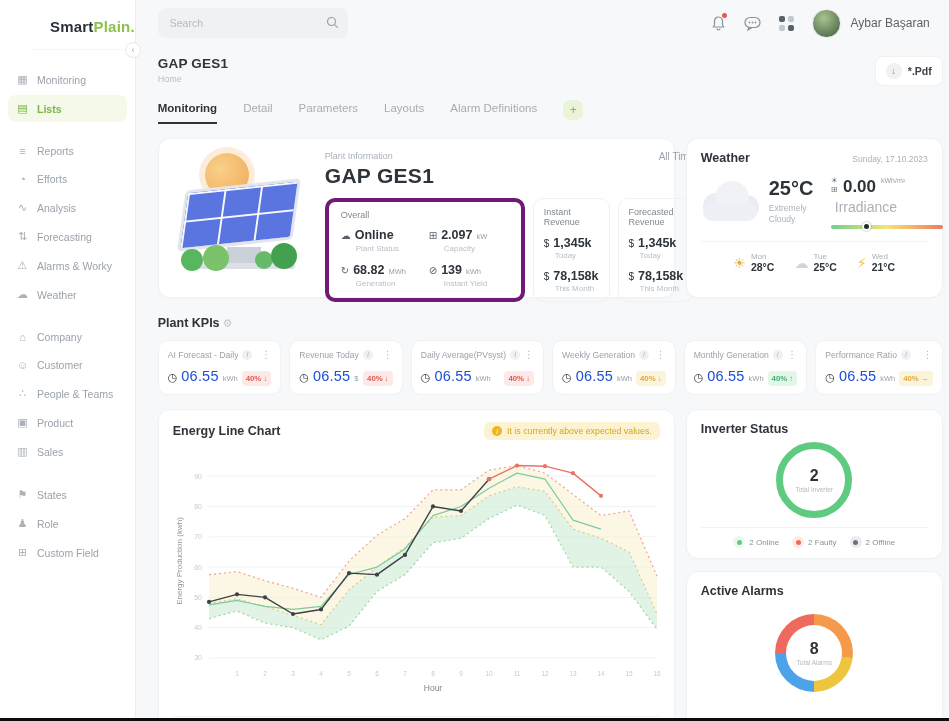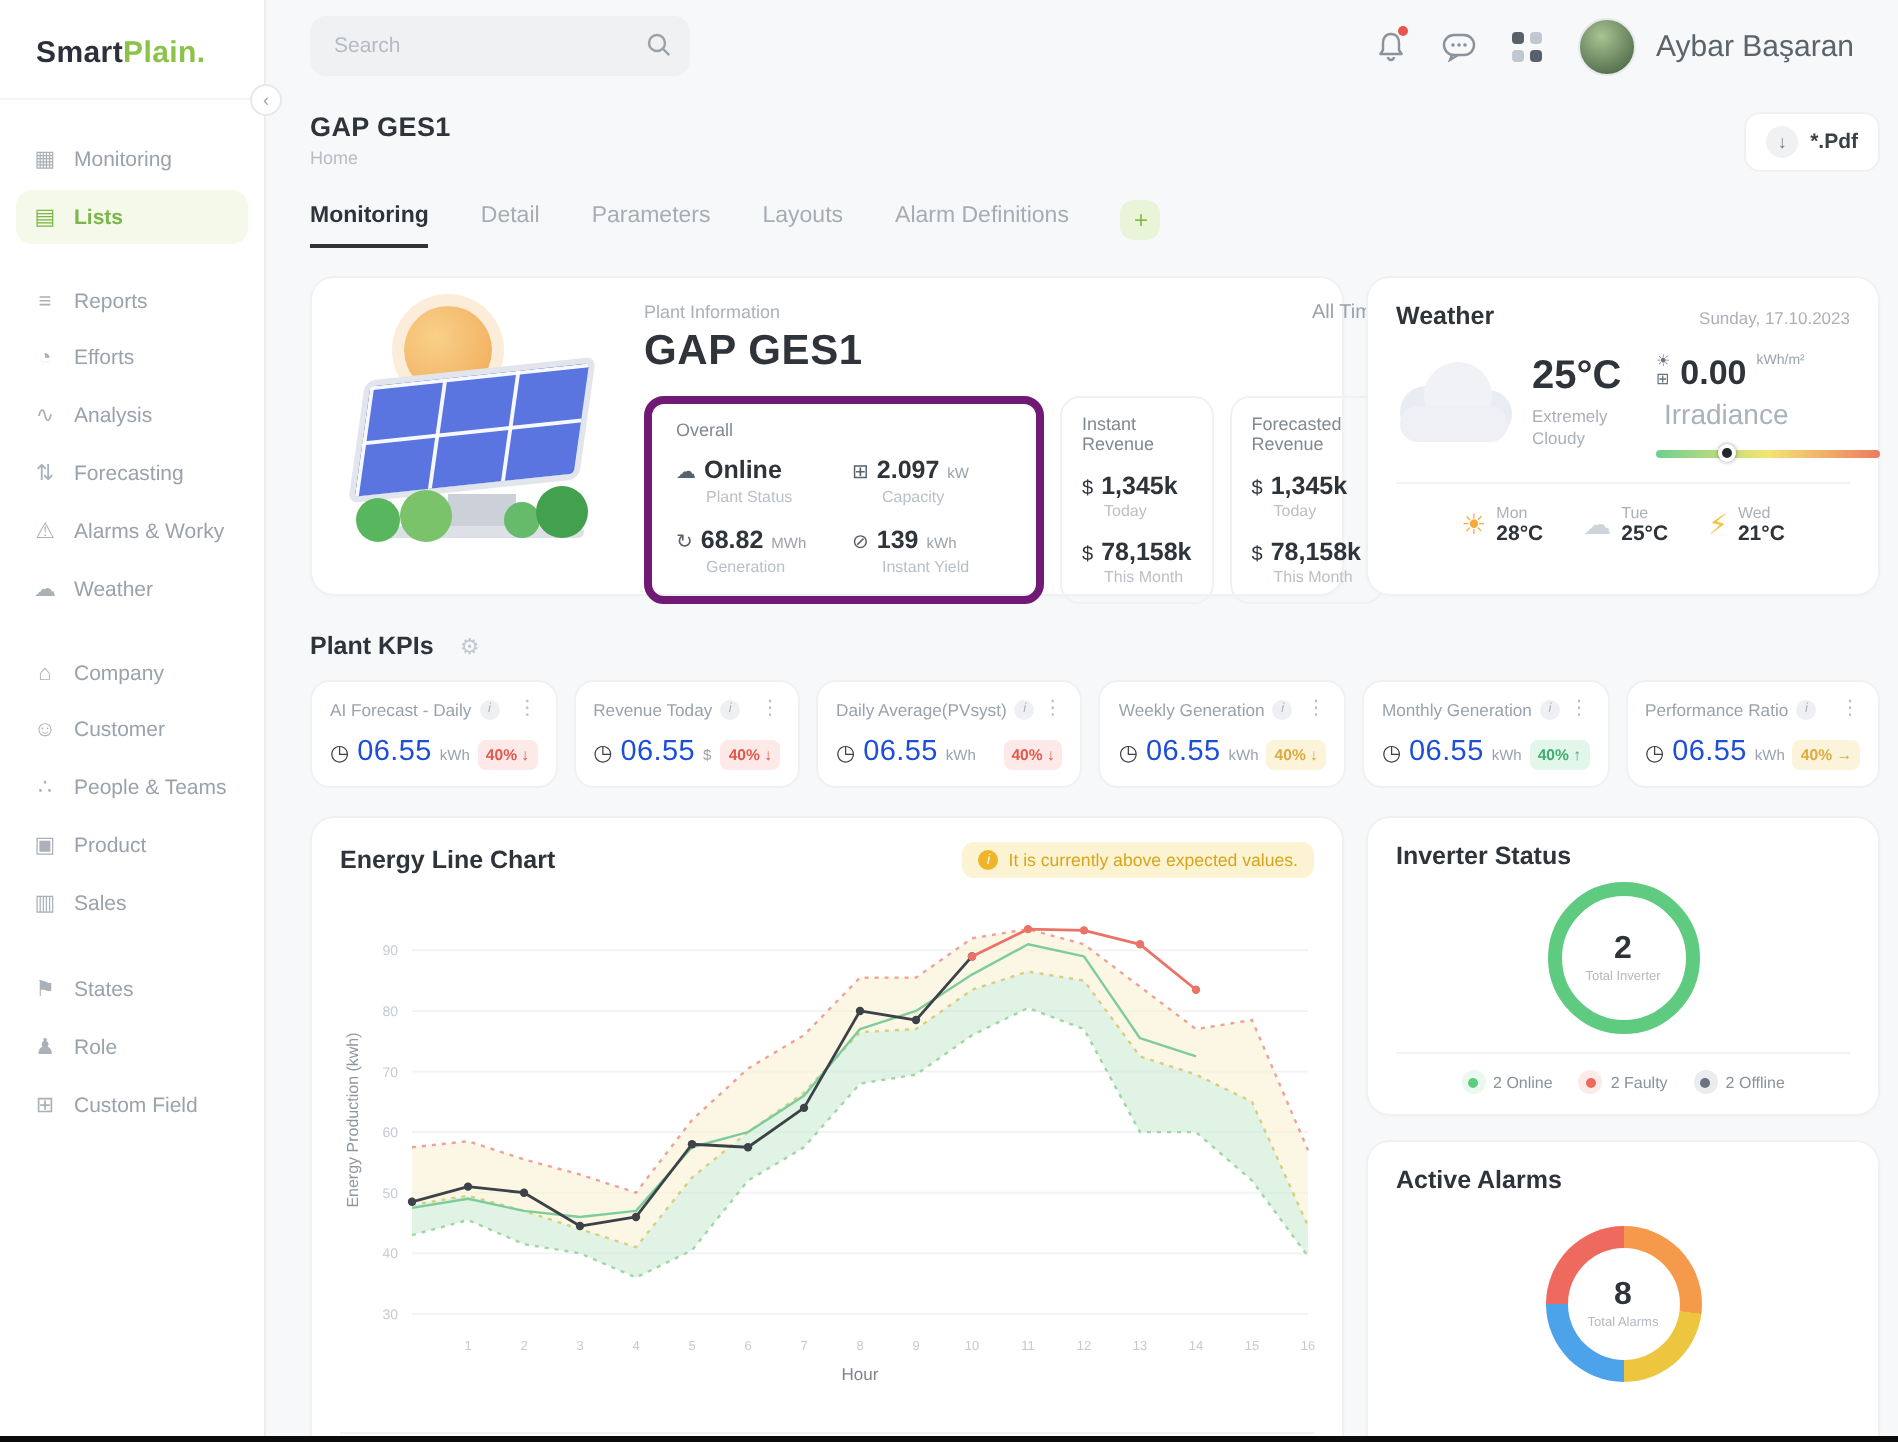--- a/index.html
+++ b/index.html
@@ -3,21 +3,21 @@
 <meta charset="utf-8">
 <style>
   * { margin:0; padding:0; box-sizing:border-box; }
   html,body { width:949px; height:721px; }
   body { font-family:"Liberation Sans","DejaVu Sans",sans-serif; background:#fff; }
   .app { position:relative; display:flex; width:949px; height:721px; overflow:hidden; background:#f7f8f9; }
   .app::after { content:""; position:absolute; left:0; right:0; bottom:0; height:3px; background:#0b0b0b; z-index:60; }
 
   
   .sidebar { flex:0 0 133px; background:#fff; border-right:1px solid #ededee; z-index:5; }
-  .logo { padding:18px 0 14px 18px; font-size:15px; font-weight:bold; letter-spacing:.2px; border-bottom:1px solid #f4f5f6; }
+  .logo { padding:18px 0 14px 18px; font-size:15px; font-weight:bold; letter-spacing:.2px; border-bottom:1px solid #f4f5f6;margin-left:32px; }
   .logo-a { color:#2c3139; } .logo-b { color:#8bc34a; }
   .side-group { margin-top:16px; }
   .side-item { display:flex; align-items:center; gap:8px; margin:2px 8px; padding:7px 8px; border-radius:8px; color:#9aa2ab; font-size:10.5px; cursor:pointer; }
   .side-item.active { background:#f4f9ea; color:#7ab648; font-weight:bold; }
   .side-icon { width:13px; font-size:11px; text-align:center; color:#aab1b9; }
   .side-item.active .side-icon { color:#7ab648; }
   .collapse-btn { position:absolute; left:125px; top:42px; width:16px; height:16px; border-radius:50%; background:#fff; border:1px solid #e7e8ea; color:#9aa2ab; font-size:9px; line-height:13px; text-align:center; z-index:10; cursor:pointer; }
 
   
   .main { flex:1; display:flex; flex-direction:column; }
@@ -26,21 +26,21 @@
   .search { position:relative; width:190px; height:30px; background:#eff1f3; border-radius:8px; display:flex; align-items:center; }
   .search input { flex:1; border:none; outline:none; background:transparent; padding:0 28px 0 12px; font-size:10.5px; color:#5b636b; font-family:inherit; }
   .search input::placeholder { color:#b4bbc2; }
   .search .mag { position:absolute; right:9px; top:8px; }
   .top-icons { margin-left:auto; display:flex; align-items:center; gap:18px; }
   .ticon { position:relative; display:inline-flex; cursor:pointer; }
   .dot-red { position:absolute; top:-2px; right:-1px; width:5px; height:5px; border-radius:50%; background:#e8574d; }
   .apps { display:grid; grid-template-columns:6px 6px; grid-gap:3px; cursor:pointer; }
   .apps span { width:6px; height:6px; border-radius:2px; }
   .avatar { width:29px; height:29px; border-radius:50%; background:radial-gradient(circle at 40% 30%, #a9c391, #5e7a55 70%, #3c5340); border:1px solid #e7e9ec; }
-  .uname { font-size:15px; color:#5b636b; margin-left:-8px; }
+  .uname { font-size:12px; color:#5b636b; margin-left:-8px; }
 
   
   .page-head { display:flex; align-items:flex-start; padding:12px 9px 0 22px; }
   .ph-title { font-size:13.5px; font-weight:bold; color:#2e343a; letter-spacing:.2px; }
   .ph-crumb { font-size:9px; color:#b6bdc4; margin-top:3px; }
   .ph-right { margin-left:auto; display:flex; gap:8px; }
   .btn-pdf { display:flex; align-items:center; gap:6px; height:30px; background:#fff; border:1px solid #f0f1f3; border-radius:8px; padding:0 10px; font-size:10.5px; font-weight:bold; color:#3a4046; cursor:pointer; }
   .dl-circle { width:16px; height:16px; border-radius:50%; background:#eff1f3; color:#7d858d; font-size:9px; display:flex; align-items:center; justify-content:center; }
   .date-box { display:flex; align-items:center; gap:8px; height:30px; background:#fff; border:1px solid #f0f1f3; border-radius:8px; padding:0 10px; font-size:10px; color:#8a929a; cursor:pointer; }
 
@@ -110,21 +110,21 @@
   .slider { position:relative; margin-top:10px; width:112px; height:4px; border-radius:2px; }
   .slider-dot { position:absolute; top:-3px; width:9px; height:9px; border-radius:50%; background:#23282d; border:2px solid #fff; box-shadow:0 0 2px rgba(0,0,0,.4); }
   .w-div { border-top:1px solid #f2f3f5; margin-top:12px; }
   .fc-row { display:flex; justify-content:center; gap:20px; margin-top:10px; }
   .fc-item { display:flex; align-items:center; gap:5px; }
   .fc-icon { font-size:14px; }
   .fc-day { font-size:8px; color:#aab1b9; }
   .fc-temp { font-size:10.5px; font-weight:bold; color:#2e343a; }
 
   
-  .kpi-head { display:flex; align-items:center; gap:13px; margin-top:18px; }
+  .kpi-head { display:flex; align-items:center; gap:3px; margin-top:18px; }
   .kpi-section-title { font-size:12.5px; font-weight:bold; color:#2e343a; }
   .gear { font-size:11px; color:#c2c8cf; cursor:pointer; }
   .kpi-row { display:flex; gap:8px; margin-top:10px; }
   .kpi-card { flex:1; background:#fff; border:1px solid #f0f1f3; border-radius:10px; padding:8px 9px; }
   .kpi-head-row { display:flex; align-items:center; gap:4px; }
   .kpi-title { font-size:8.6px; color:#9aa2ab; white-space:nowrap; overflow:hidden; }
   .info-dot { flex:0 0 10px; width:10px; height:10px; border-radius:50%; background:#eef0f3; color:#a8b0b8; font-size:6.5px; display:inline-flex; align-items:center; justify-content:center; font-style:italic; }
   .kebab { margin-left:auto; color:#b6bcc4; font-size:10px; cursor:pointer; }
   .kpi-val-row { display:flex; align-items:baseline; gap:4px; margin-top:8px; }
   .kpi-clock { font-size:11px; color:#3a4046; }

